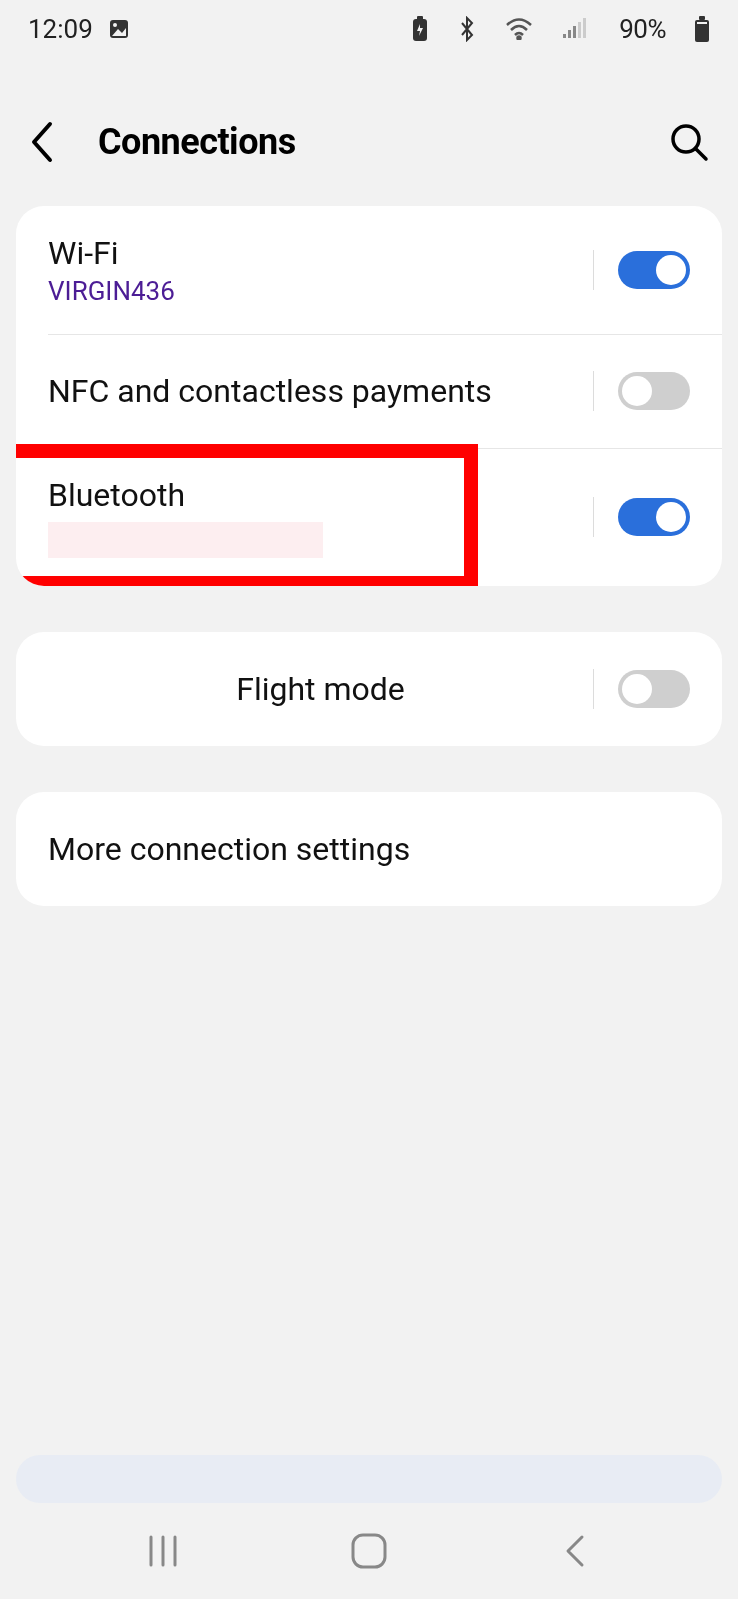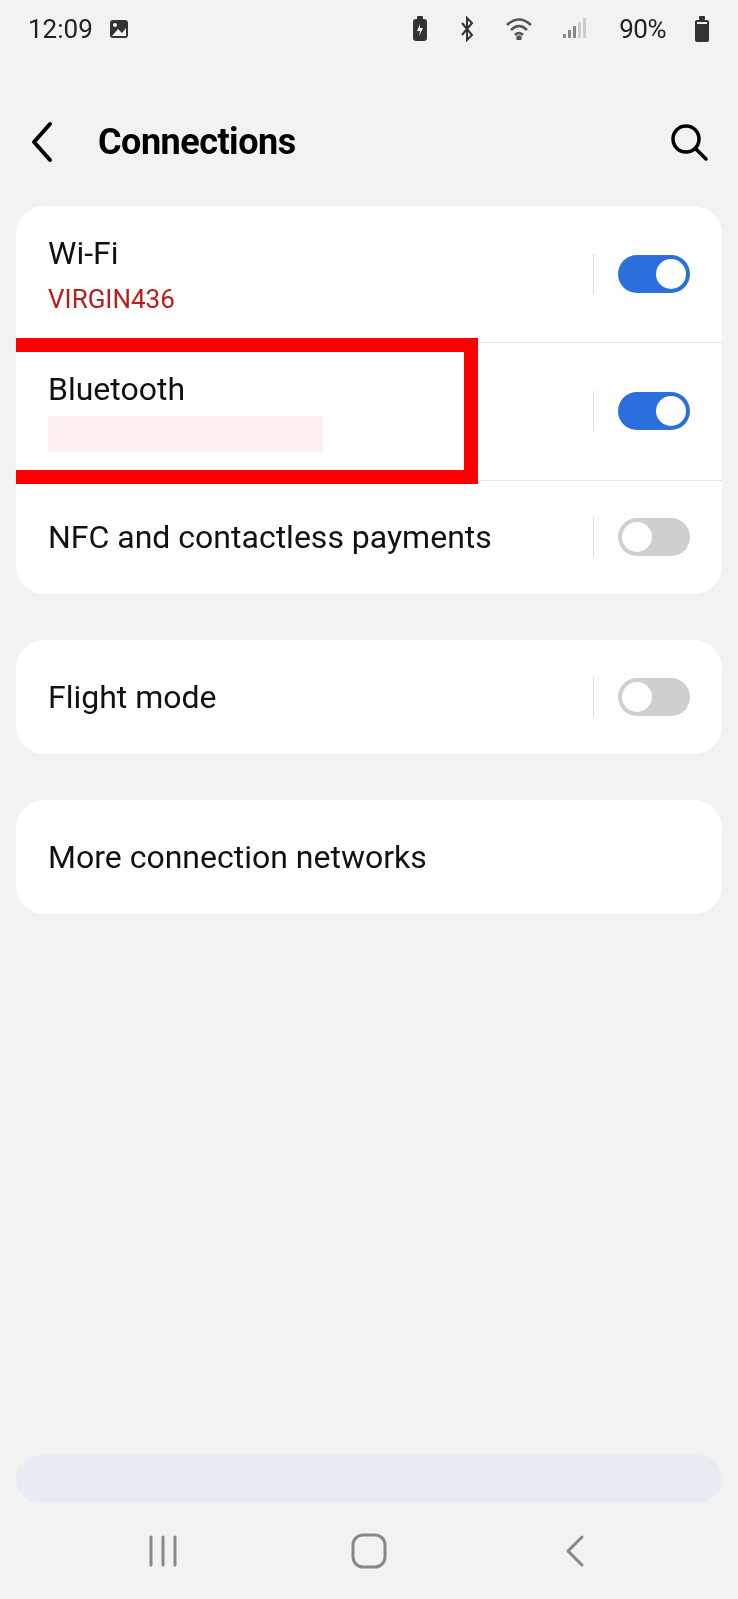--- a/index.html
+++ b/index.html
@@ -15,21 +15,21 @@
   .back-btn { width: 70px; display: flex; align-items: center; }
   .back-btn svg { stroke: #000; }
   .title { font-size: 36px; font-weight: 700; flex: 1; letter-spacing: -0.5px; }
   .search-btn { width: 60px; display: flex; justify-content: flex-end; align-items: center; }
   
   .card { background: #fff; border-radius: 28px; margin: 0 16px 46px 16px; overflow: hidden; }
   .row { display: flex; align-items: center; padding: 28px 32px; min-height: 114px; position: relative; }
   .row + .row::before { content: ""; position: absolute; top: 0; left: 32px; right: 0; height: 1px; background: #e6e6e6; }
   .row-main { flex: 1; display: flex; flex-direction: column; justify-content: center; }
   .row-title { font-size: 32px; color: #111; font-weight: 400; }
-  .row-sub { font-size: 26px; color: #b91c1c; margin-top: 12px; }
+  .row-sub { font-size: 26px; color: #4c1d95; margin-top: 4px; }
   .row-sub-red { width: 275px; height: 36px; background: #fdeef0; margin-top: 8px; }
   .row-right { display: flex; align-items: center; }
   .sep { width: 1px; height: 40px; background: #dcdcdc; margin-right: 24px; }
   
   .toggle { width: 72px; height: 38px; border-radius: 20px; position: relative; }
   .toggle .knob { position: absolute; width: 30px; height: 30px; border-radius: 50%; background: #fff; top: 4px; }
   .toggle.on { background: #2a6fdb; }
   .toggle.on .knob { right: 4px; }
   .toggle.off { background: #cfcfcf; }
   .toggle.off .knob { left: 4px; }
@@ -119,60 +119,60 @@
         </div>
         <div class="row-right">
           <div class="sep"></div>
           <div class="toggle on">
             <div class="knob"></div>
           </div>
         </div>
       </div>
       <div class="row" style="position: relative;">
         <div class="row-main">
+          <div class="row-title">NFC and contactless payments</div>
+        </div>
+        <div class="row-right">
+          <div class="sep"></div>
+          <div class="toggle off">
+            <div class="knob"></div>
+          </div>
+        </div>
+      </div>
+      <div class="row" style="position: relative;">
+        <div class="row-main">
           <div class="row-title">Bluetooth</div>
           <div class="row-sub-red"></div>
         </div>
         <div class="row-right">
           <div class="sep"></div>
           <div class="toggle on">
             <div class="knob"></div>
           </div>
         </div>
         <div class="highlight-box"></div>
       </div>
-      <div class="row" style="position: relative;">
-        <div class="row-main">
-          <div class="row-title">NFC and contactless payments</div>
-        </div>
-        <div class="row-right">
-          <div class="sep"></div>
-          <div class="toggle off">
-            <div class="knob"></div>
-          </div>
-        </div>
-      </div>
     </div>
     <div class="card">
-      <div class="row" style="position: relative;">
+      <div class="row" style="position: relative; text-align: center;">
         <div class="row-main">
           <div class="row-title">Flight mode</div>
         </div>
         <div class="row-right">
           <div class="sep"></div>
           <div class="toggle off">
             <div class="knob"></div>
           </div>
         </div>
       </div>
     </div>
     <div class="card">
       <div class="row" style="position: relative;">
         <div class="row-main">
-          <div class="row-title">More connection networks</div>
+          <div class="row-title">More connection settings</div>
         </div>
       </div>
     </div>
   </div>
 
 <div class="bottom-pad"></div>
 
 <div class="bottom-bar">
   <div class="nav-btn">
     <svg width="36" height="36" viewBox="0 0 36 36" stroke="#888" stroke-width="3" stroke-linecap="round">

